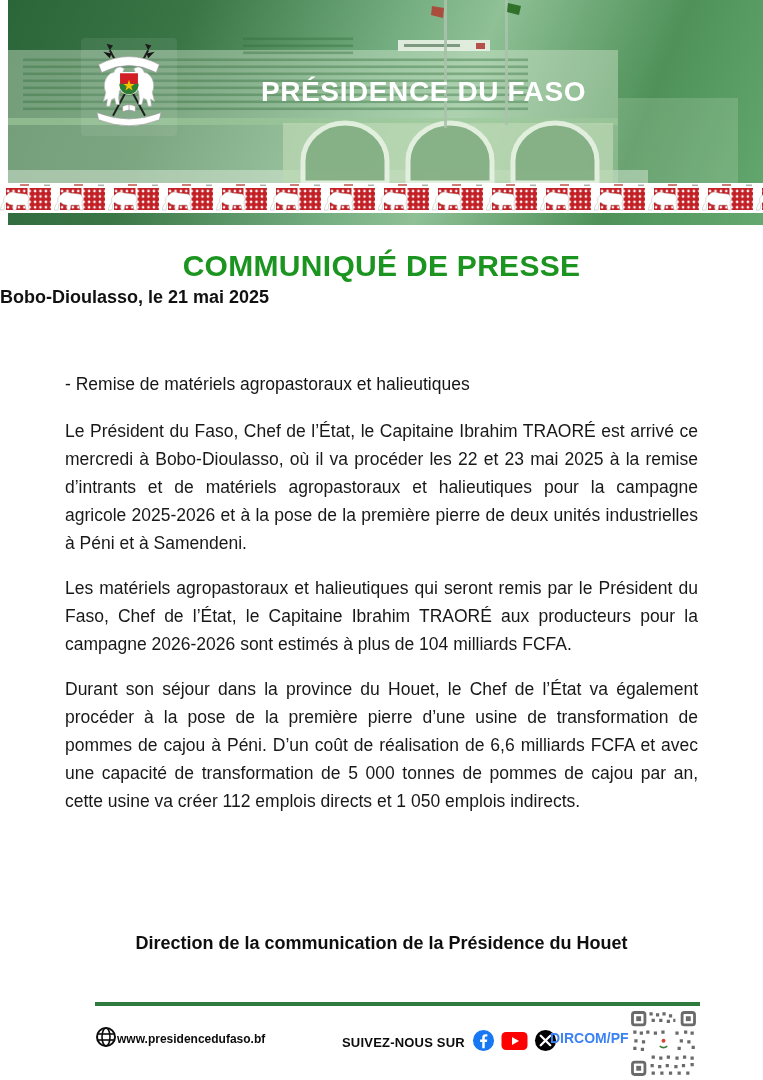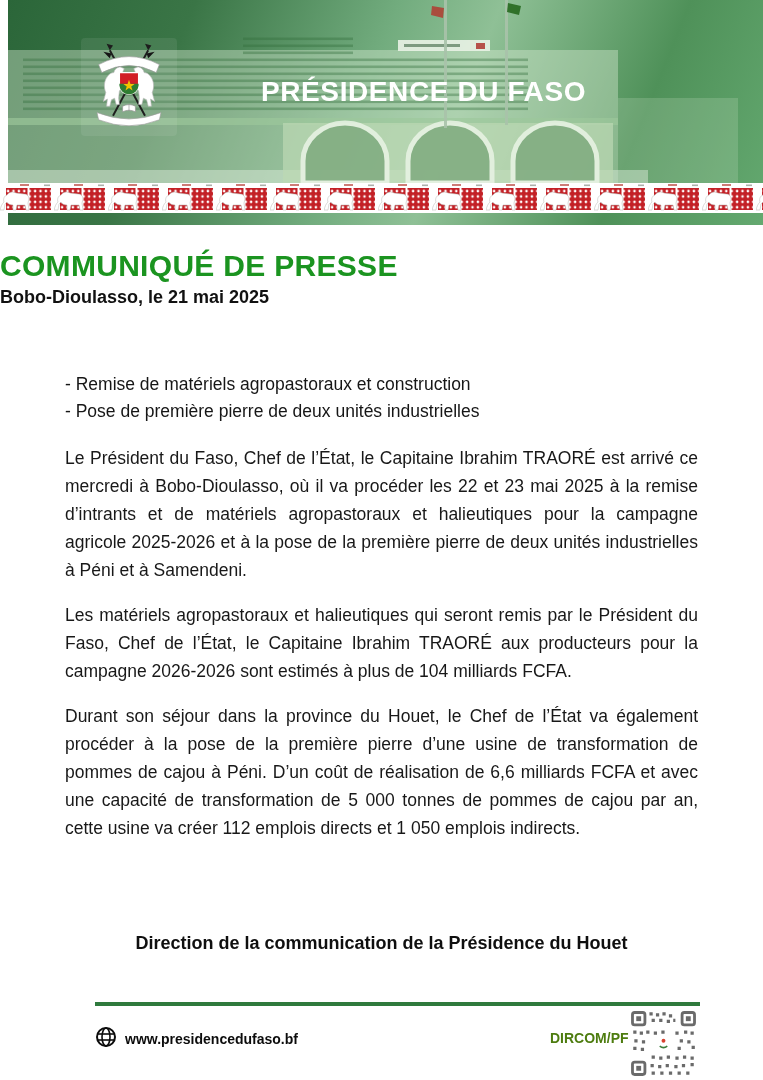--- a/index.html
+++ b/index.html
@@ -22,21 +22,21 @@
   .coat {
     position:absolute; left:73px; top:38px; width:96px; height:98px;
     background:rgba(255,255,255,0.08); border-radius:4px;
   }
 
   
   .band { position:absolute; left:0; top:183px; width:763px; height:30px; }
 
   
   .doc-title {
-    position:absolute; left:0; top:249px; width:100%; text-align:left;
+    position:absolute; left:0; top:249px; width:100%; text-align:center;
     font-size:30px; font-weight:800; letter-spacing:0.3px; color:#1b9420;
   }
   .dateline {
     position:absolute; left:0; top:287px; width:100%; text-align:left;
     font-size:18px; font-weight:600; color:#111111;
   }
   .content { position:absolute; left:65px; top:346px; width:633px; }
   .subject { font-size:18px; font-weight:700; color:#0f0f0f; }
   .bullets { margin-top:25px; font-size:17.5px; line-height:27px; }
   .content p {
@@ -45,29 +45,29 @@
   }
   .content p:first-of-type { margin-top:19px; }
   .signature {
     position:absolute; left:0; top:933px; width:100%; text-align:center;
     font-size:18px; font-weight:700; color:#0f0f0f;
   }
 
   
   .divider { position:absolute; left:95px; top:1002px; width:605px; height:4px; background:#2f7a3d; }
   .footer-site {
-    position:absolute; left:95px; top:1026px; display:flex; align-items:center; gap:8px;
-    font-weight:700; font-size:14px; color:#0c0c0c;
+    position:absolute; left:95px; top:1026px; display:flex; align-items:center; 
+    font-weight:700; font-size:12px; color:#0c0c0c;
   }
   .footer-follow {
     position:absolute; left:342px; top:1029px; display:flex; align-items:center; gap:7px;
     font-weight:700; font-size:13px; letter-spacing:0.2px; color:#0c0c0c;
   }
   .social { display:flex; align-items:center; gap:6px; }
-  .footer-dircom { position:absolute; left:550px; top:1030px; font-weight:700; font-size:14px; color:#4d7c0f; }
+  .footer-dircom { position:absolute; left:550px; top:1030px; font-weight:700; font-size:14px; color:#3b82f6; }
   .qr { position:absolute; left:630px; top:1010px; width:67px; height:67px; }
 </style>
 </head>
 <body>
 
 <div class="page">
 
   <div class="header">
 
     <svg class="header-photo" width="763" height="183" viewBox="0 0 763 183">
@@ -148,22 +148,21 @@
       </defs>
       <rect width="763" height="30" fill="url(#fdf)"></rect>
     </svg>
   </div>
 
   <div class="doc-title">COMMUNIQUÉ DE PRESSE</div>
   <div class="dateline">Bobo-Dioulasso, le 21 mai 2025</div>
 
   <div class="content">
     <div class="bullets">
-      <div>- Remise de matériels agropastoraux et construction</div>
-      <div>- Pose de première pierre de deux unités industrielles</div>
+      <div>- Remise de matériels agropastoraux et halieutiques</div>
     </div>
     <p>Le Président du Faso, Chef de l’État, le Capitaine Ibrahim TRAORÉ est arrivé ce mercredi à Bobo-Dioulasso, où il va procéder les 22 et 23 mai 2025 à la remise d’intrants et de matériels agropastoraux et halieutiques pour la campagne agricole 2025-2026 et à la pose de la première pierre de deux unités industrielles à Péni et à Samendeni.</p>
     <p>Les matériels agropastoraux et halieutiques qui seront remis par le Président du Faso, Chef de l’État, le Capitaine Ibrahim TRAORÉ aux producteurs pour la campagne 2026-2026 sont estimés à plus de 104 milliards FCFA.</p>
     <p>Durant son séjour dans la province du Houet, le Chef de l’État va également procéder à la pose de la première pierre d’une usine de transformation de pommes de cajou à Péni. D’un coût de réalisation de 6,6 milliards FCFA et avec une capacité de transformation de 5 000 tonnes de pommes de cajou par an, cette usine va créer 112 emplois directs et 1 050 emplois indirects.</p>
   </div>
 
   <div class="signature">Direction de la communication de la Présidence du Houet</div>
 
   <div class="divider"></div>
 
@@ -172,20 +171,43 @@
       <svg width="22" height="22" viewBox="0 0 22 22">
         <circle cx="11" cy="11" r="9" fill="none" stroke="#0c0c0c" stroke-width="2"></circle>
         <ellipse cx="11" cy="11" rx="4" ry="9" fill="none" stroke="#0c0c0c" stroke-width="1.6"></ellipse>
         <line x1="2.5" y1="8" x2="19.5" y2="8" stroke="#0c0c0c" stroke-width="1.6"></line>
         <line x1="2.5" y1="14" x2="19.5" y2="14" stroke="#0c0c0c" stroke-width="1.6"></line>
       </svg>
     </span>
     <span>www.presidencedufaso.bf</span>
   </div>
 
+  <div class="footer-follow">
+    <span>SUIVEZ-NOUS SUR</span>
+    <span class="social">
+      <span>
+        <svg width="23" height="23" viewBox="0 0 24 24">
+          <circle cx="12" cy="12" r="11" fill="#1877f2"></circle>
+          <path d="M13.3 20v-6.4h2.2l.4-2.6h-2.6V9.3c0-.8.3-1.4 1.4-1.4h1.3V5.6c-.3 0-1.1-.1-2-.1-2 0-3.3 1.2-3.3 3.4v2.1H8.5v2.6h2.2V20z" fill="#ffffff"></path>
+        </svg>
+      </span>
+      <span>
+        <svg width="27" height="20" viewBox="0 0 27 20">
+          <rect x="0.5" y="1" width="26" height="18" rx="4.5" fill="#ff0000"></rect>
+          <polygon points="11,6 18,10 11,14" fill="#ffffff"></polygon>
+        </svg>
+      </span>
+      <span>
+        <svg width="23" height="23" viewBox="0 0 24 24">
+          <circle cx="12" cy="12" r="11" fill="#000000"></circle>
+          <path d="M7 7 L17 17 M17 7 L7 17" stroke="#ffffff" stroke-width="2.4" stroke-linecap="round"></path>
+        </svg>
+      </span>
+    </span>
+  </div>
 
   <div class="footer-dircom">DIRCOM/PF</div>
 
   <div class="qr">
     <svg width="67" height="67" viewBox="0 0 62 62">
       <rect width="62" height="62" fill="#ffffff"></rect>
       <g stroke="#6a6a6a" stroke-width="2.6" fill="none">
         <rect x="2.3" y="2.3" width="11.5" height="11.5" rx="2"></rect>
         <rect x="48.2" y="2.3" width="11.5" height="11.5" rx="2"></rect>
         <rect x="2.3" y="48.2" width="11.5" height="11.5" rx="2"></rect>

